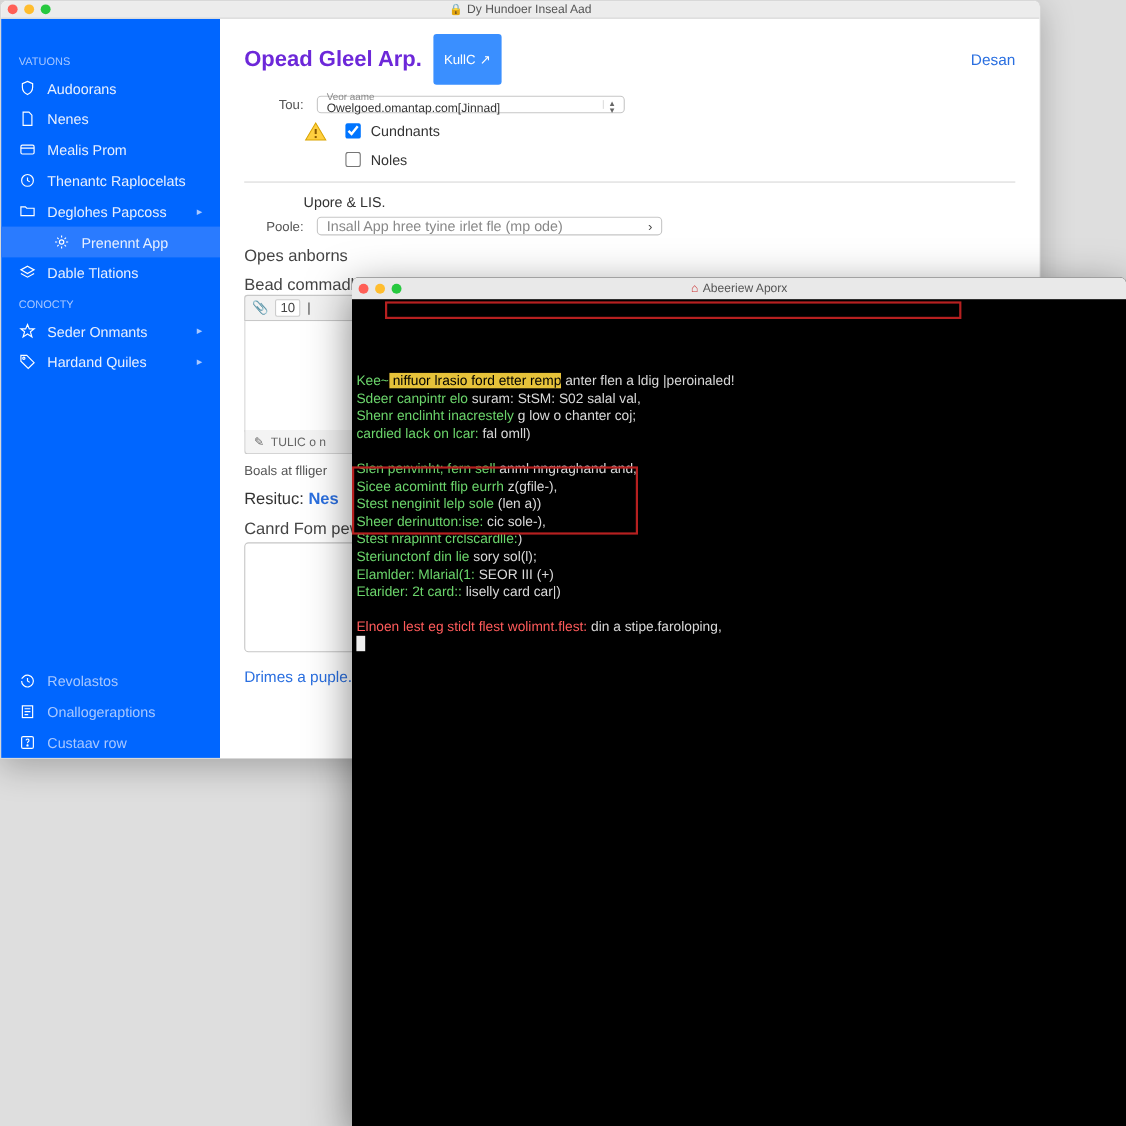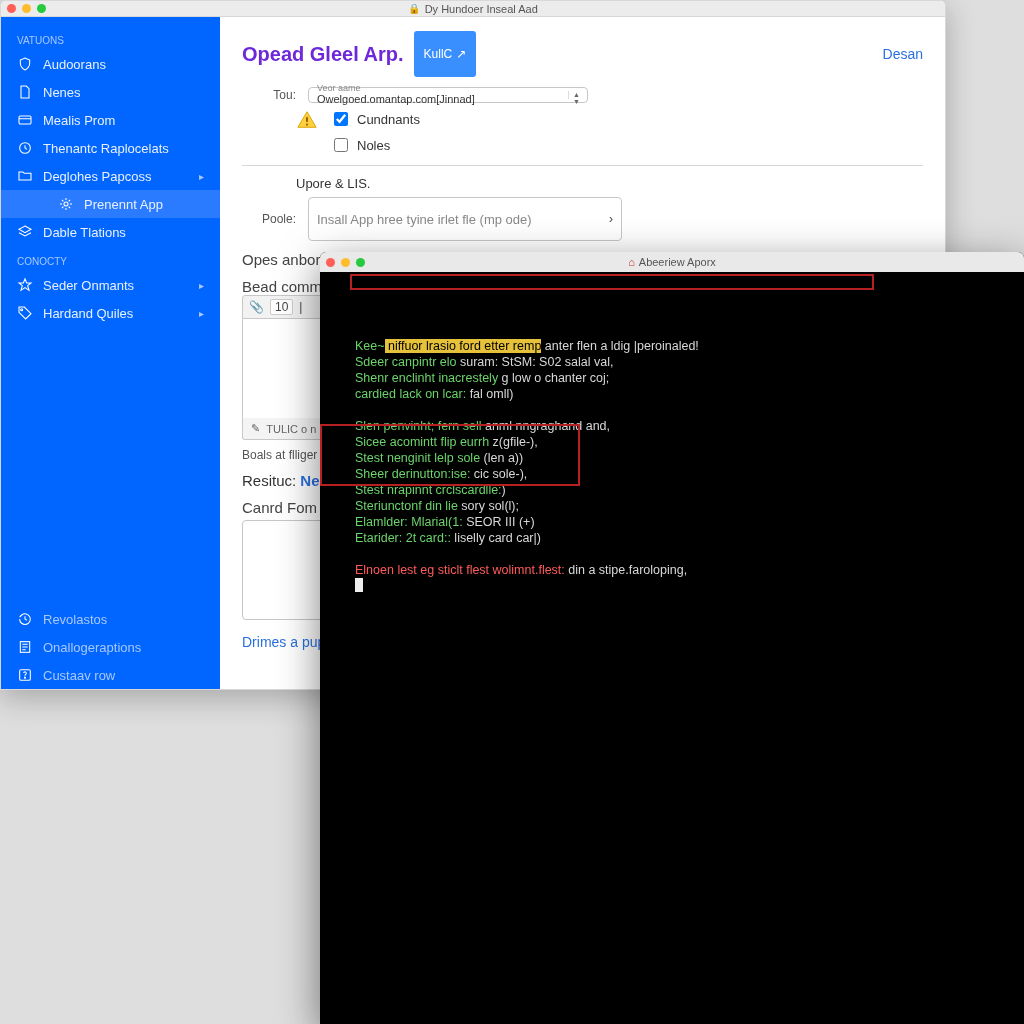--- a/index.html
+++ b/index.html
@@ -34,22 +34,22 @@
   .dot{width:9px;height:9px;border-radius:50%;}
   .red{background:#ff5f56;} .yellow{background:#ffbd2e;} .green{background:#27c93f;}
   .titlebar .wt{
     position:absolute;left:0;right:0;text-align:center;font-size:11px;color:#555;
     display:flex;gap:4px;justify-content:center;align-items:center;
   }
   .lock{font-size:10px;color:#888;}
   .main{flex:1;display:flex;min-height:0;}
   
   .sidebar{
-    width:219px;background:var(--sidebar-bg);color:var(--sidebar-text);
-    display:flex;flex-direction:column;font-size:13px;padding-top:8px;
+    width:199px;background:var(--sidebar-bg);color:var(--sidebar-text);
+    display:flex;flex-direction:column;font-size:13px;padding-top:24px;
   }
   .sb-section{font-size:10px;text-transform:uppercase;color:var(--sidebar-dim);padding:10px 16px 4px;}
   .sb-item{
     display:flex;align-items:center;gap:10px;padding:6px 16px;cursor:pointer;
     position:relative;
   }
   .sb-item.active{background:var(--sidebar-active);justify-content:center;}
   .sb-item .chev{margin-left:auto;color:var(--sidebar-dim);font-size:10px;}
   .sb-ico{width:16px;height:16px;display:inline-flex;align-items:center;justify-content:center;color:#fff;}
   .sb-ico svg{width:16px;height:16px;fill:none;stroke:#fff;stroke-width:1.6;}
@@ -78,21 +78,21 @@
   }
   .select .stepper span{flex:1;display:flex;align-items:center;justify-content:center;font-size:7px;color:#666;}
   .warn-row{display:flex;gap:12px;align-items:flex-start;margin:6px 0 6px 54px;}
   .warn-ico{width:22px;height:22px;}
   .checks{display:flex;flex-direction:column;gap:6px;}
   .check{display:flex;gap:6px;align-items:center;font-size:13px;}
   .check input{width:14px;height:14px;}
   .divider{border:none;border-top:1px solid var(--panel-border);margin:10px 0;}
   .section-sub{font-size:13px;color:#333;margin:6px 0 6px 54px;}
   .combo{
-    flex:1;max-width:314px;border:1px solid #c6c6c6;border-radius:4px;height:44px;
+    flex:1;max-width:314px;border:1px solid #c6c6c6;border-radius:4px;height:17px;
     display:flex;align-items:center;padding:0 8px;color:#888;font-size:13px;position:relative;
   }
   .combo .chev{position:absolute;right:8px;color:#444;font-size:12px;}
   .field-h{font-size:15px;color:#444;margin-top:10px;}
   .toolbar{
     border:1px solid #c8c8c8;background:#f2f2f2;height:24px;border-radius:3px 3px 0 0;
     display:flex;align-items:center;padding:0 6px;gap:6px;font-size:12px;color:#444;width:100%;
   }
   .toolbar .num{background:#fff;border:1px solid #ccc;border-radius:2px;padding:0 4px;}
   .editor{
@@ -119,21 +119,21 @@
     height:20px;background:#e9e9e9;display:flex;align-items:center;position:relative;
   }
   .term-title .wt{
     position:absolute;left:0;right:0;text-align:center;font-size:11px;color:#555;
     display:flex;gap:4px;justify-content:center;align-items:center;
   }
   .term-body{
     flex:1;padding:2px 0 0 0;font-family:Menlo,Consolas,monospace;font-size:12.5px;
     line-height:16px;color:var(--term-white);position:relative;white-space:pre;
   }
-  .tl{padding:0 4px;margin-left:31px;}
+  .tl{padding:0 4px;}
   .g{color:var(--term-green);} .r{color:var(--term-red);} .w{color:var(--term-white);}
   .hly{background:var(--hl-yellow);color:#000;}
   .cursor{display:inline-block;width:8px;height:14px;background:#eee;vertical-align:-2px;}
   .hl-box{position:absolute;border:2px solid var(--hl-red);pointer-events:none;}
   .hl1{left:30px;top:2px;width:524px;height:16px;}
   .hl2{left:0px;top:152px;width:260px;height:62px;}
 </style>
 </head>
 <body>
 

